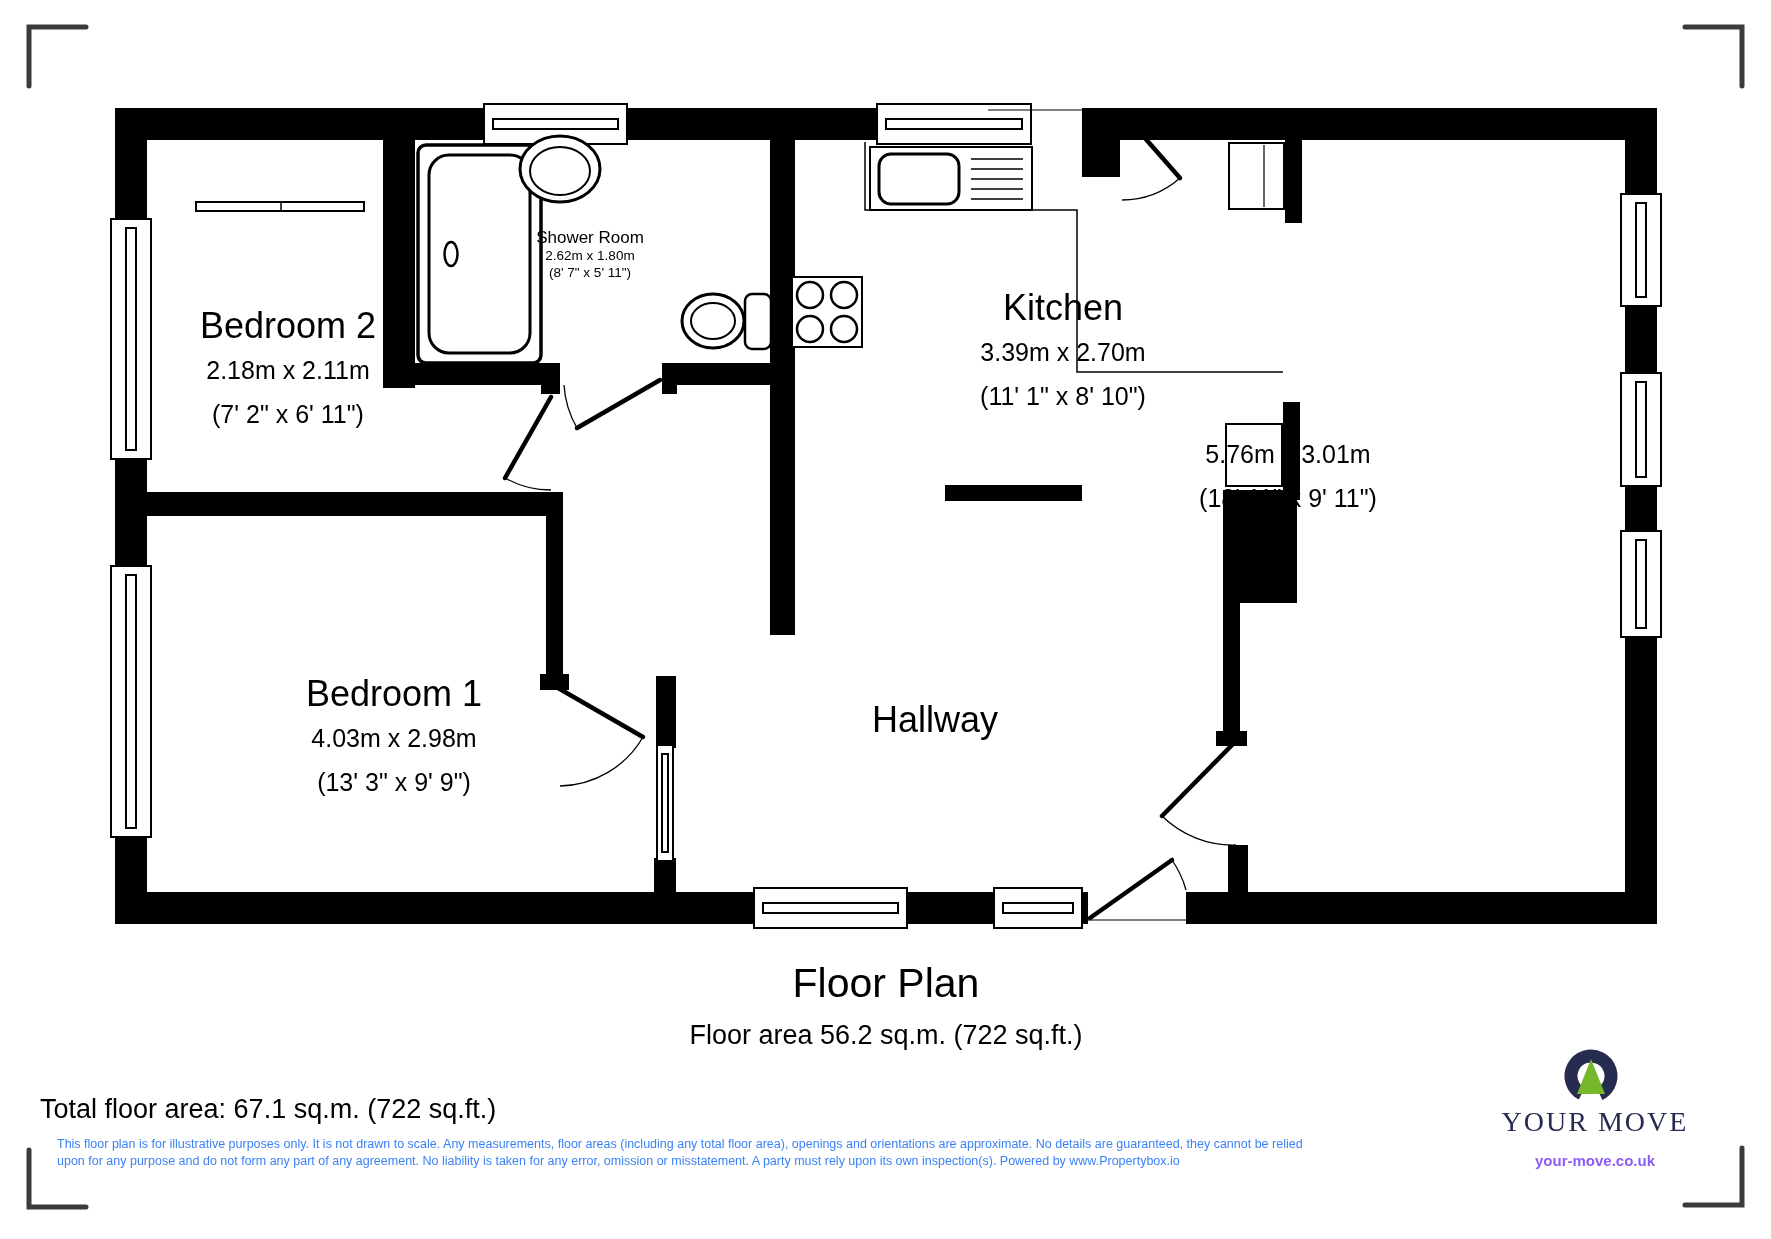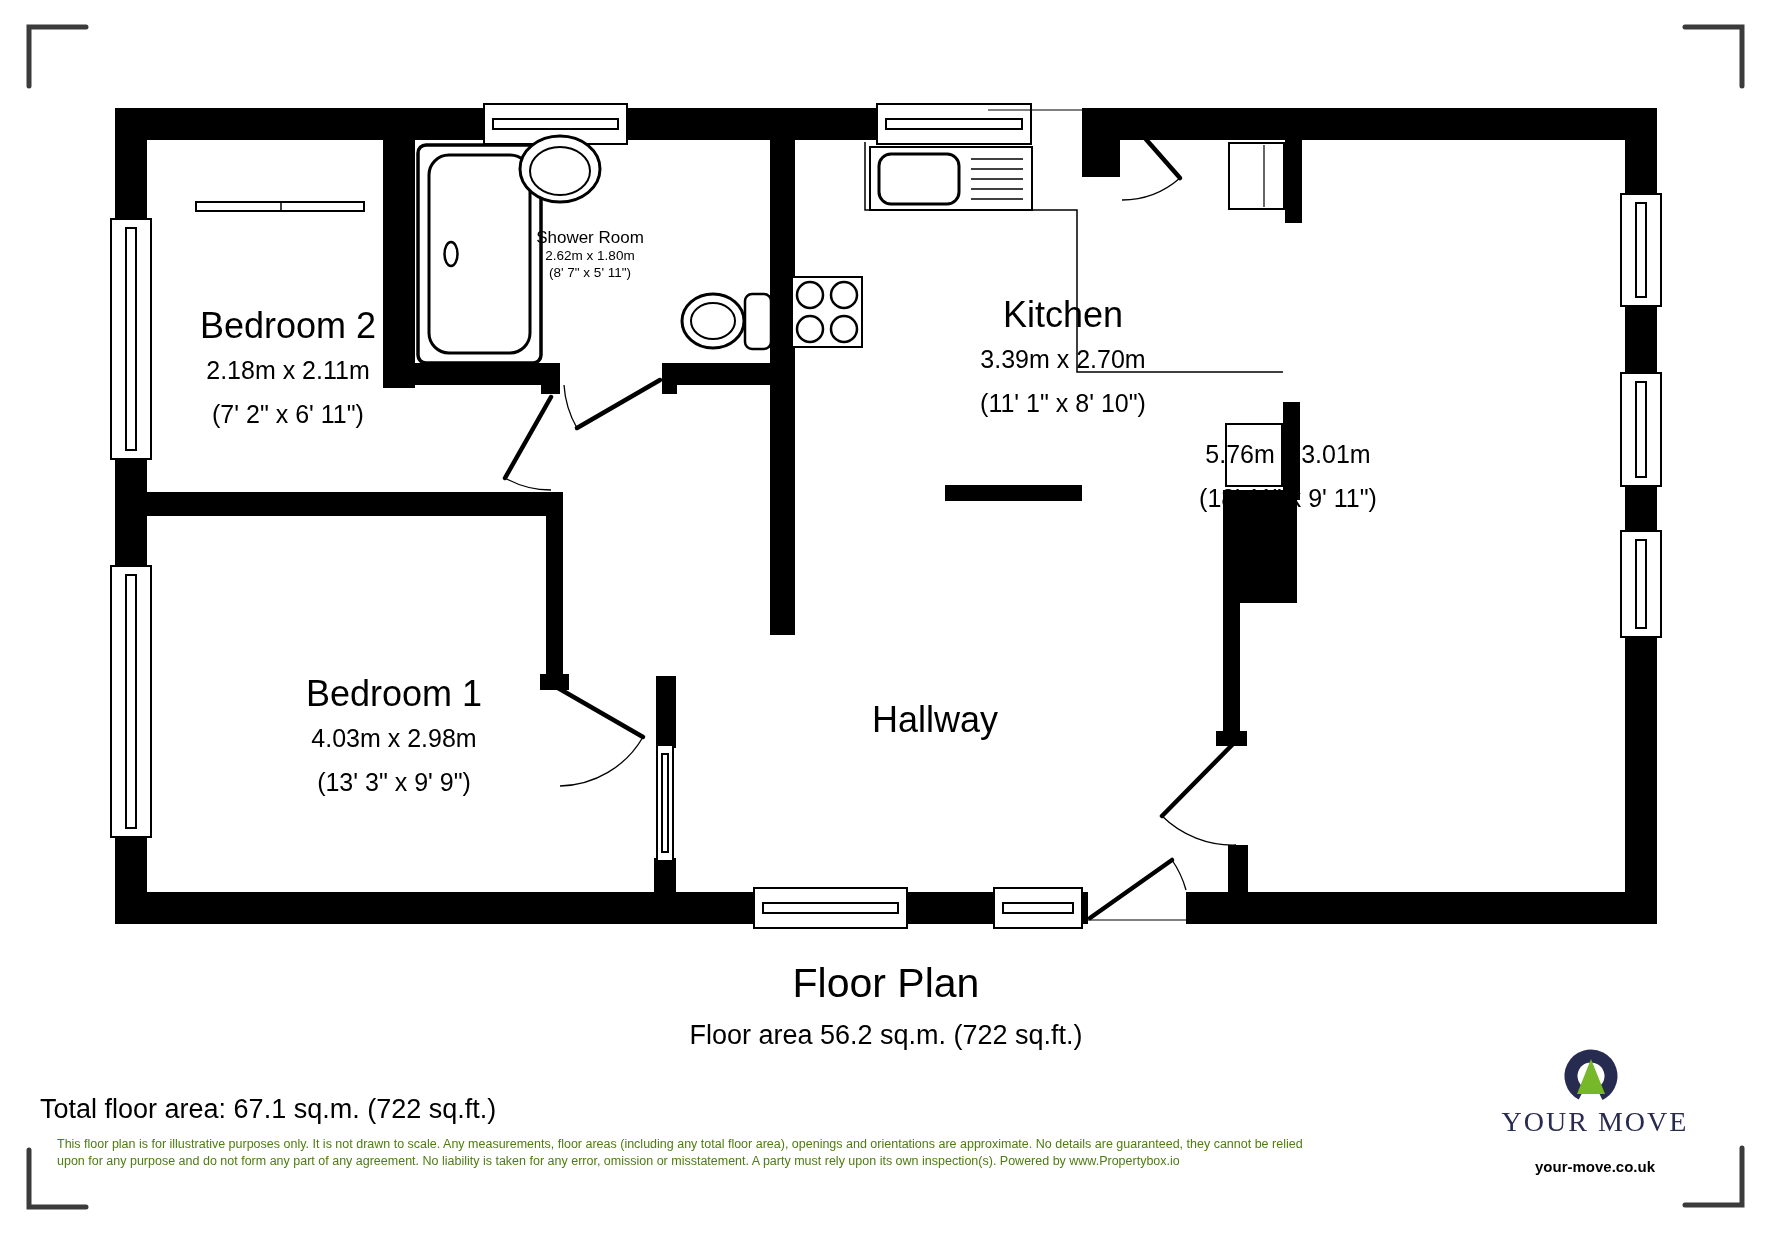--- a/index.html
+++ b/index.html
@@ -17,25 +17,25 @@
   .room-label{position:absolute;width:400px;text-align:center;line-height:44px;}
   .room-title{font-size:36px;display:block;}
   .room-dims{font-size:25px;display:block;}
   .small-label{position:absolute;width:300px;text-align:center;}
   .small-title{font-size:17px;line-height:20px;display:block;}
   .small-dims{font-size:13.5px;line-height:16.5px;display:block;}
   #plan-title{position:absolute;left:486px;top:960px;width:800px;text-align:center;font-size:41px;}
   #plan-subtitle{position:absolute;left:486px;top:1020px;width:800px;text-align:center;font-size:27px;}
   #total-area{position:absolute;left:40px;top:1094px;font-size:27px;}
   #disclaimer{position:absolute;left:57px;top:1136px;width:1255px;font-size:12.5px;
-              line-height:16.5px;color:#4d7c0f;}
+              line-height:16.5px;color:#3b82f6;}
   #logo{position:absolute;left:1495px;top:1040px;width:200px;text-align:center;}
   #logo-brand{font-family:"Liberation Serif", serif;font-size:28px;letter-spacing:2px;
               color:#272b4f;display:block;margin-top:66px;}
-  #logo-site{font-size:15px;font-weight:bold;color:#000000;display:block;margin-top:20px;}
+  #logo-site{font-size:15px;font-weight:bold;color:#8b5cf6;display:block;margin-top:14px;}
 </style>
 </head>
 <body>
 
 <div id="page">
 
   <div class="wall" style="left:115px;top:108px;width:1542px;height:32px;"></div>
   <div class="wall" style="left:115px;top:892px;width:1542px;height:32px;"></div>
   <div class="wall" style="left:115px;top:108px;width:32px;height:816px;"></div>
   <div class="wall" style="left:1625px;top:108px;width:32px;height:816px;"></div>
@@ -186,21 +186,21 @@
     <span class="room-dims">2.18m x 2.11m</span>
     <span class="room-dims">(7' 2" x 6' 11")</span>
   </div>
 
   <div class="small-label" style="left:440px;top:228px;">
     <span class="small-title">Shower Room</span>
     <span class="small-dims">2.62m x 1.80m</span>
     <span class="small-dims">(8' 7" x 5' 11")</span>
   </div>
 
-  <div class="room-label" style="left:863px;top:293px;">
+  <div class="room-label" style="left:863px;top:286px;">
     <span class="room-title">Kitchen</span>
     <span class="room-dims">3.39m x 2.70m</span>
     <span class="room-dims">(11' 1" x 8' 10")</span>
   </div>
 
   <div class="room-label" style="left:1088px;top:432px;">
     <span class="room-dims">5.76m x 3.01m</span>
     <span class="room-dims">(18' 11" x 9' 11")</span>
   </div>
 

